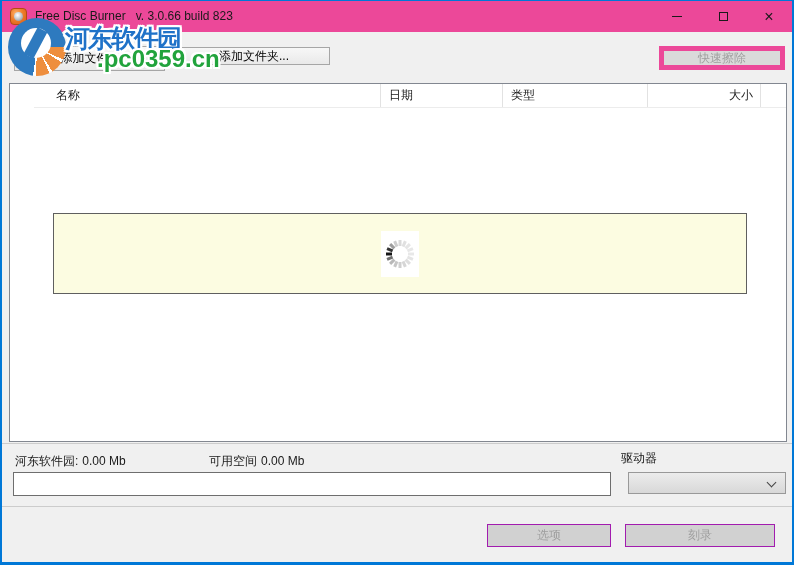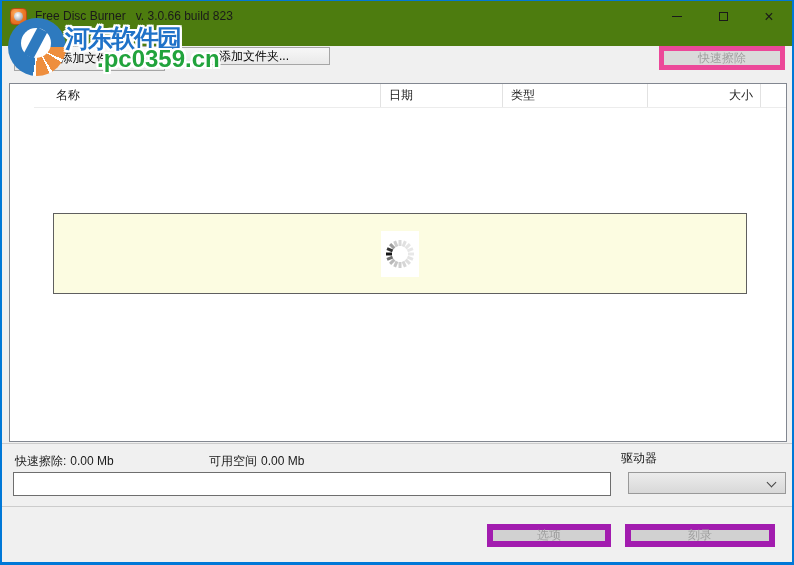--- a/index.html
+++ b/index.html
@@ -3,21 +3,21 @@
 <meta charset="utf-8">
 <style>
   * { margin:0; padding:0; box-sizing:border-box; }
   html,body { width:794px; height:565px; background:#fff;
               font-family:"Liberation Sans","DejaVu Sans",sans-serif; }
   .window { position:relative; width:794px; height:565px; background:#f0f0f0;
             border:1px solid #0078d7; border-left-width:2px; border-right-width:2px;
             border-bottom-width:3px; overflow:hidden; }
 
   
-  .titlebar { position:absolute; left:0; right:0; top:0; height:45px; background:#4d7c0f; }
+  .titlebar { position:absolute; left:0; right:0; top:0; height:31px; background:#ec4899; }
   .app-icon { position:absolute; left:8px; top:7px; width:17px; height:17px; border-radius:4px;
               background:radial-gradient(circle at 35% 30%, #ffb36b 0%, #ef7d2a 45%, #d95b15 100%);
               border:1px solid #b34d12; }
   .app-icon::after { content:""; position:absolute; left:3px; top:3px; width:9px; height:9px;
               border-radius:50%; background:radial-gradient(circle at 40% 35%, #ffffff 0%, #c7cbd1 45%, #7d8288 100%); }
   .title-text { position:absolute; left:33px; top:0; line-height:31px; font-size:12px;
               color:#1a1a1a; white-space:pre; }
   .win-controls { position:absolute; right:0; top:0; height:31px; display:flex; }
   .win-btn { width:46px; height:31px; display:flex; align-items:center; justify-content:center;
              background:transparent; border:none; cursor:default; }
@@ -68,21 +68,21 @@
   .progress { position:absolute; left:11px; top:471px; width:598px; height:24px;
               background:#ffffff; border:1px solid #6e6e6e; }
   .combo { position:absolute; left:626px; top:471px; width:158px; height:22px;
            background:linear-gradient(#ececec,#d8d8d8); border:1px solid #999999; }
   .combo-value { position:absolute; left:6px; top:3px; font-size:12px; color:#1a1a1a; }
   .combo-arrow { position:absolute; right:10px; top:6px; width:7px; height:7px;
            border-right:1px solid #444; border-bottom:1px solid #444; transform:rotate(45deg); }
 
   
   .btn-disabled { position:absolute; display:flex; align-items:center; justify-content:center;
-           font-size:12px; background:#d1d1d1; border:6px solid #a21caf; color:#9e9e9e; }
+           font-size:12px; background:#d1d1d1; border:1px solid #a21caf; color:#9e9e9e; }
   .btn-options { left:485px; top:523px; width:124px; height:23px; }
   .btn-burn    { left:623px; top:523px; width:150px; height:23px; }
 
   
   .watermark { position:absolute; left:0; top:0; width:100%; height:100%;
                pointer-events:none; z-index:60; }
   .wm-logo { position:absolute; left:6px; top:17px; width:58px; height:58px; border-radius:50%;
       background:conic-gradient(from 90deg, #ee8e3d 0 26deg, #ffffff 26deg 32deg,
                  #ee8e3d 32deg 58deg, #ffffff 58deg 64deg, #ee8e3d 64deg 92deg,
                  #ffffff 92deg 98deg, #2e7abf 98deg 360deg); overflow:hidden; }
@@ -156,21 +156,21 @@
           <line x1="25" y1="17" x2="31" y2="17" stroke="#e7e7e7" transform="rotate(337.5 17 17)"></line>
         </g>
       </svg>
     </div>
   </div>
 
   <div class="sep sep-1"></div>
   <div class="sep sep-2"></div>
 
   <div class="lbl lbl-used">
-    <span>快速擦除:</span><span class="val">0.00 Mb</span>
+    <span>河东软件园:</span><span class="val">0.00 Mb</span>
   </div>
   <div class="lbl lbl-free">
     <span>可用空间</span><span class="val">0.00 Mb</span>
   </div>
   <div class="lbl lbl-drive">驱动器</div>
 
   <div class="progress"></div>
 
   <div class="combo">
     <span class="combo-value"></span>

